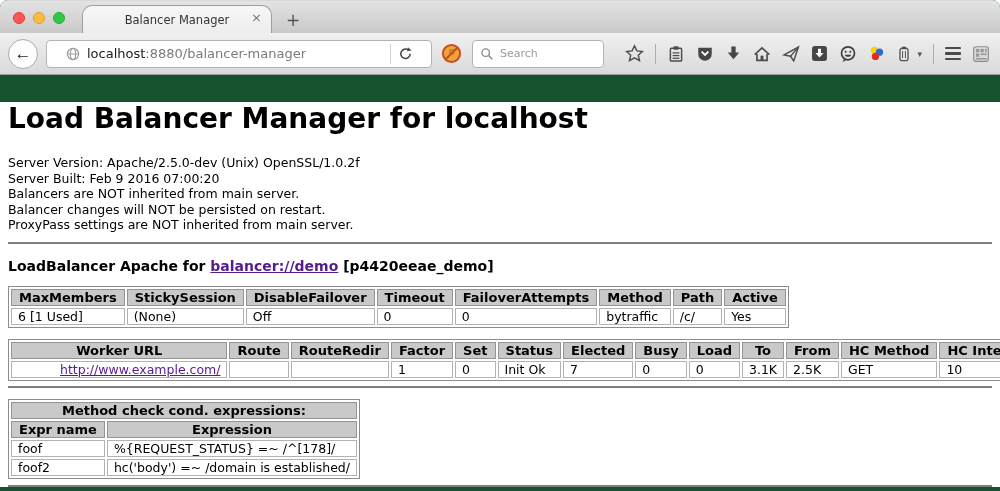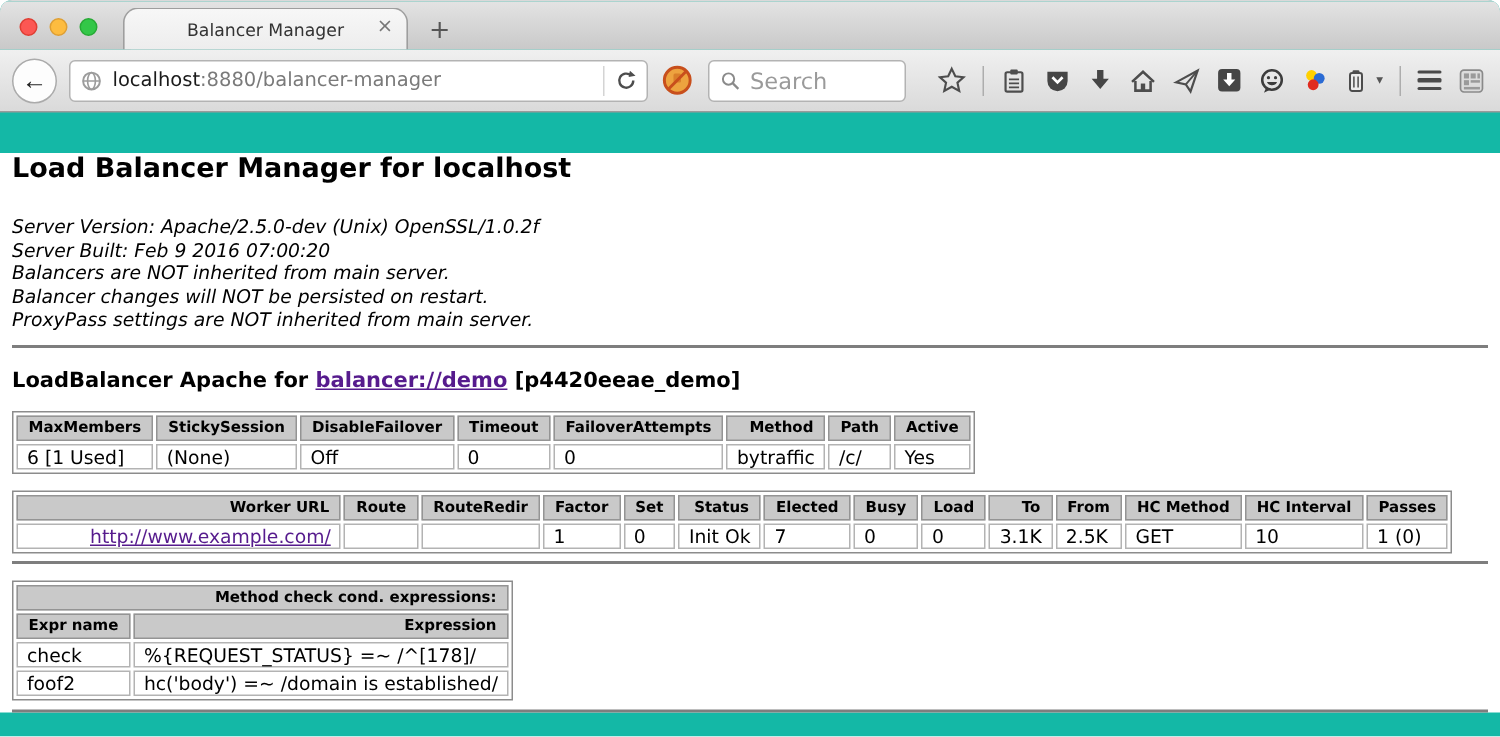--- a/index.html
+++ b/index.html
@@ -1,18 +1,18 @@
 <!DOCTYPE html>
 <html><head>
 <meta charset="utf-8">
 <style>
   * { box-sizing: border-box; }
   html,body { margin:0; padding:0; background:#fff; }
   body { font-family:"DejaVu Sans","Liberation Sans",sans-serif; }
-  .window { width:1000px; height:491px; border-radius:8px 8px 0 0; overflow:hidden; background:#14b8a6; }
+  .window { width:1000px; height:491px; border-radius:8px 8px 0 0; overflow:hidden; background:#14532d; }
 
   
   .tabbar { position:relative; height:33px; background:linear-gradient(#e3e3e3,#c9c9c9);
             border-top:1px solid #d9d9d9; display:flex; align-items:flex-end; }
   .traffic { position:absolute; left:13px; top:11px; display:flex; gap:8px; }
   .tl { width:12px; height:12px; border-radius:50%; display:inline-block; }
   .tl.red    { background:#fc5753; border:1px solid #df3e33; }
   .tl.yellow { background:#fdbc40; border:1px solid #de9f34; }
   .tl.green  { background:#33c748; border:1px solid #27aa35; }
   .tab { position:relative; margin-left:82px; width:190px; height:28px;
@@ -22,49 +22,49 @@
   .tab-close { position:absolute; right:9px; top:5px; font-size:13px; color:#777; line-height:1; cursor:default; }
   .newtab { font-size:17px; color:#555; margin:0 0 4px 14px; line-height:1; }
 
   
   .navbar { height:42px; background:linear-gradient(#f0f0f0,#dadada); border-bottom:1px solid #9a9a9a;
             display:flex; align-items:center; padding:0 8px; }
   .backbtn { width:30px; height:30px; border-radius:50%; background:#fdfdfd; border:1px solid #ababab;
              display:flex; align-items:center; justify-content:center; font-size:17px; font-weight:bold;
              color:#222; padding:0; flex:0 0 auto; }
   .urlbar { margin-left:8px; width:386px; height:28px; background:#fff; border:1px solid #b3b3b3;
-            border-radius:4px; display:flex; align-items:center; padding:0 6px; flex:0 0 auto; }
+            border-radius:4px; display:flex; align-items:center; padding:0 18px; flex:0 0 auto; }
   .url-text { font-size:13px; margin-left:6px; white-space:nowrap; overflow:hidden; }
   .url-domain { color:#1a1a1a; }
   .url-path { color:#7a7a7a; }
   .urlbar .spacer { flex:1; }
   .vsep-in { width:1px; height:20px; background:#d4d4d4; margin:0 7px; }
   .blocked { margin-left:9px; flex:0 0 auto; display:flex; }
   .searchbar { margin-left:10px; width:132px; height:28px; background:#fff; border:1px solid #b3b3b3;
                border-radius:4px; display:flex; align-items:center; padding:0 7px; flex:0 0 auto; }
-  .search-ph { font-size:15px; color:#9a9a9a; margin-left:6px; }
+  .search-ph { font-size:11px; color:#9a9a9a; margin-left:6px; }
   .iconrow { margin-left:auto; display:flex; align-items:center; gap:11px; padding-right:2px; }
   .icon { display:inline-flex; align-items:center; justify-content:center; }
   .vsep { width:1px; height:20px; background:#adadad; }
   .caret { font-size:9px; color:#555; margin-left:-6px; }
   .burger { display:flex; flex-direction:column; gap:3px; }
   .burger i { width:16px; height:2.5px; background:#4a4a4a; border-radius:1px; }
 
   
   .page { background:#fff; padding:0 8px; color:#000; }
-  h1 { font-size:18px; margin:27px 0 20px; font-weight:bold; }
-  .info div { font-size:12.5px; line-height:15.5px;font-style:italic; }
+  h1 { font-size:28px; margin:27px 0 20px; font-weight:bold; }
+  .info div { font-size:12.5px; line-height:15.5px; }
   hr { border:0; height:2px; background:#7e7e7e; margin:9px 0 0; }
   hr.h2 { margin-top:5px; } hr.h3 { margin-top:6px; }
   h3 { font-size:14px; margin:14px 0 12px; font-weight:bold; }
   h3 a { color:#561b8d; }
   table.tbl { border-collapse:separate; border-spacing:2px; border:1px solid #8c8c8c;
               margin-top:11px; font-size:12.5px; }
   .tbl th { background:#c9c9c9; border:1px solid #949494; font-weight:bold; padding:0 7px;
-            text-align:right; white-space:nowrap; font-size:10px; height:17px; }
+            text-align:center; white-space:nowrap; font-size:13px; height:17px; }
   .tbl td { border:1px solid #b3b3b3; padding:0 6px; text-align:left; white-space:nowrap; height:17px; }
   .tbl td.left { text-align:left;padding-left:48px; }
   .tbl a { color:#561b8d; text-decoration:underline; }
   .health { margin-top:7px; }
 </style>
 </head>
 <body>
 
 <div class="window">
 
@@ -298,21 +298,21 @@
     <table class="tbl health">
       <tbody>
           <tr>
         <th colspan="2">Method check cond. expressions:</th>
       </tr>
       <tr>
         <th>Expr name</th>
         <th style="min-width:220px">Expression</th>
       </tr>
       <tr>
-        <td>check</td>
+        <td>foof</td>
         <td>%{REQUEST_STATUS} =~ /^[178]/</td>
       </tr>
       <tr>
         <td>foof2</td>
         <td>hc('body') =~ /domain is established/</td>
       </tr>
     </tbody>
       </table>
 
     <hr class="h3">

